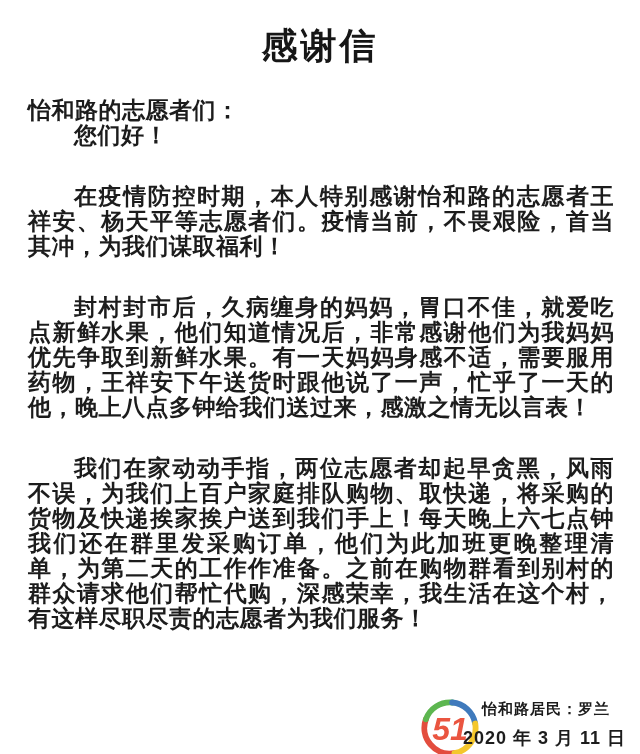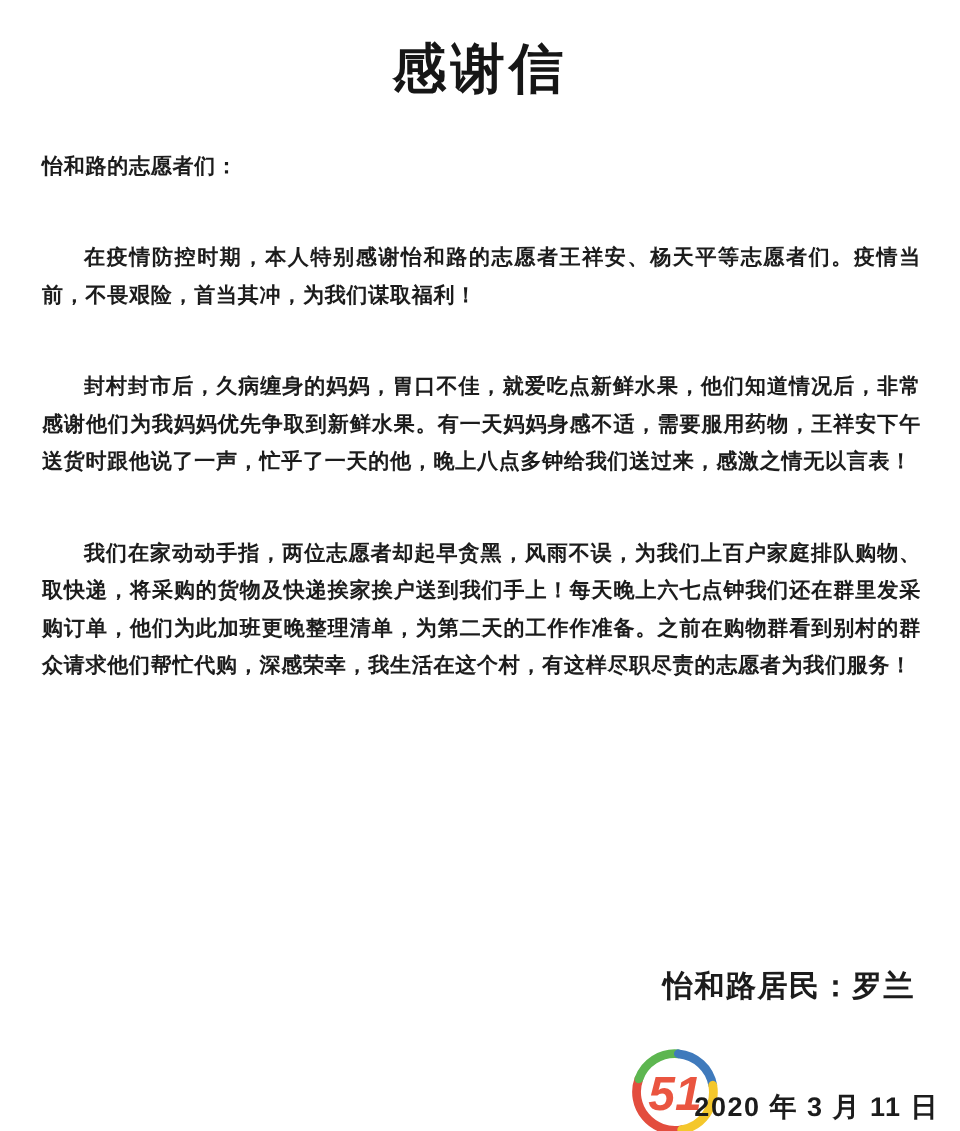--- a/index.html
+++ b/index.html
@@ -25,39 +25,39 @@
     font-size: 36px;
     font-weight: 700;
     letter-spacing: 3px;
     color: #161616;
   }
   .letter-body {
     position: absolute;
     top: 98px;
     left: 28px;
     right: 26px;
-    font-size: 14px;
+    font-size: 23px;
     line-height: 25px;
     letter-spacing: 0.5px;
     text-align: justify;
     font-weight: 600;
     color: #1c1c1c;
     z-index: 2;
   }
   .letter-body p {
     margin: 0;
   }
   .salutation { text-indent: 0; }
   .greeting { text-indent: 2em; }
   .paragraphs p { text-indent: 2em; margin-top: 36px; }
   .signature-line {
     position: absolute;
-    top: 644px;
+    top: 700px;
     right: 30px;
-    font-size: 20px;
+    font-size: 15px;
     font-weight: 600;
     letter-spacing: 1px;
     z-index: 2;
   }
   .date-line {
     position: absolute;
     top: 726px;
     right: 14px;
     font-size: 18px;
     font-weight: 600;
@@ -76,20 +76,21 @@
 </style>
 </head>
 <body>
 
 <div class="page">
 
   <h1 class="title">感谢信</h1>
 
   <div class="letter-body">
     <p class="salutation">怡和路的志愿者们：</p>
+    <p class="greeting">您们好！</p>
     <div class="paragraphs">
         <p>在疫情防控时期，本人特别感谢怡和路的志愿者王祥安、杨天平等志愿者们。疫情当前，不畏艰险，首当其冲，为我们谋取福利！</p>
         <p>封村封市后，久病缠身的妈妈，胃口不佳，就爱吃点新鲜水果，他们知道情况后，非常感谢他们为我妈妈优先争取到新鲜水果。有一天妈妈身感不适，需要服用药物，王祥安下午送货时跟他说了一声，忙乎了一天的他，晚上八点多钟给我们送过来，感激之情无以言表！</p>
         <p>我们在家动动手指，两位志愿者却起早贪黑，风雨不误，为我们上百户家庭排队购物、取快递，将采购的货物及快递挨家挨户送到我们手上！每天晚上六七点钟我们还在群里发采购订单，他们为此加班更晚整理清单，为第二天的工作作准备。之前在购物群看到别村的群众请求他们帮忙代购，深感荣幸，我生活在这个村，有这样尽职尽责的志愿者为我们服务！</p>
       </div>
   </div>
 
   <div class="signature-line">怡和路居民：罗兰</div>
 
   <div class="date-line">2020 年 3 月 11 日</div>

